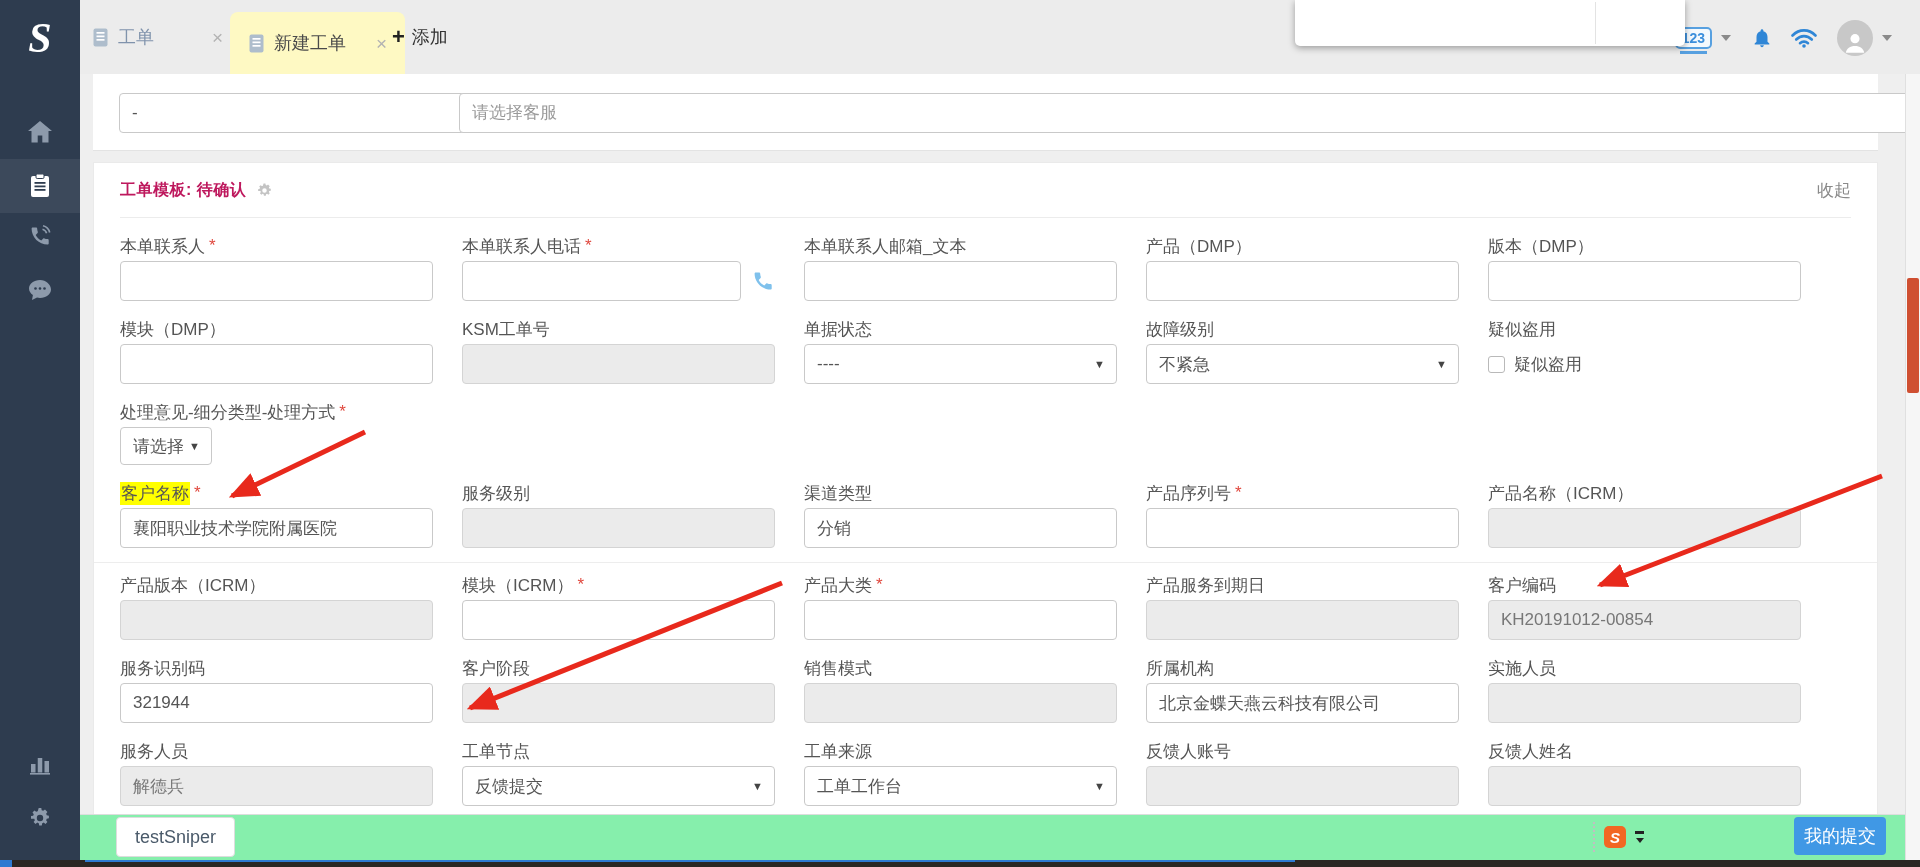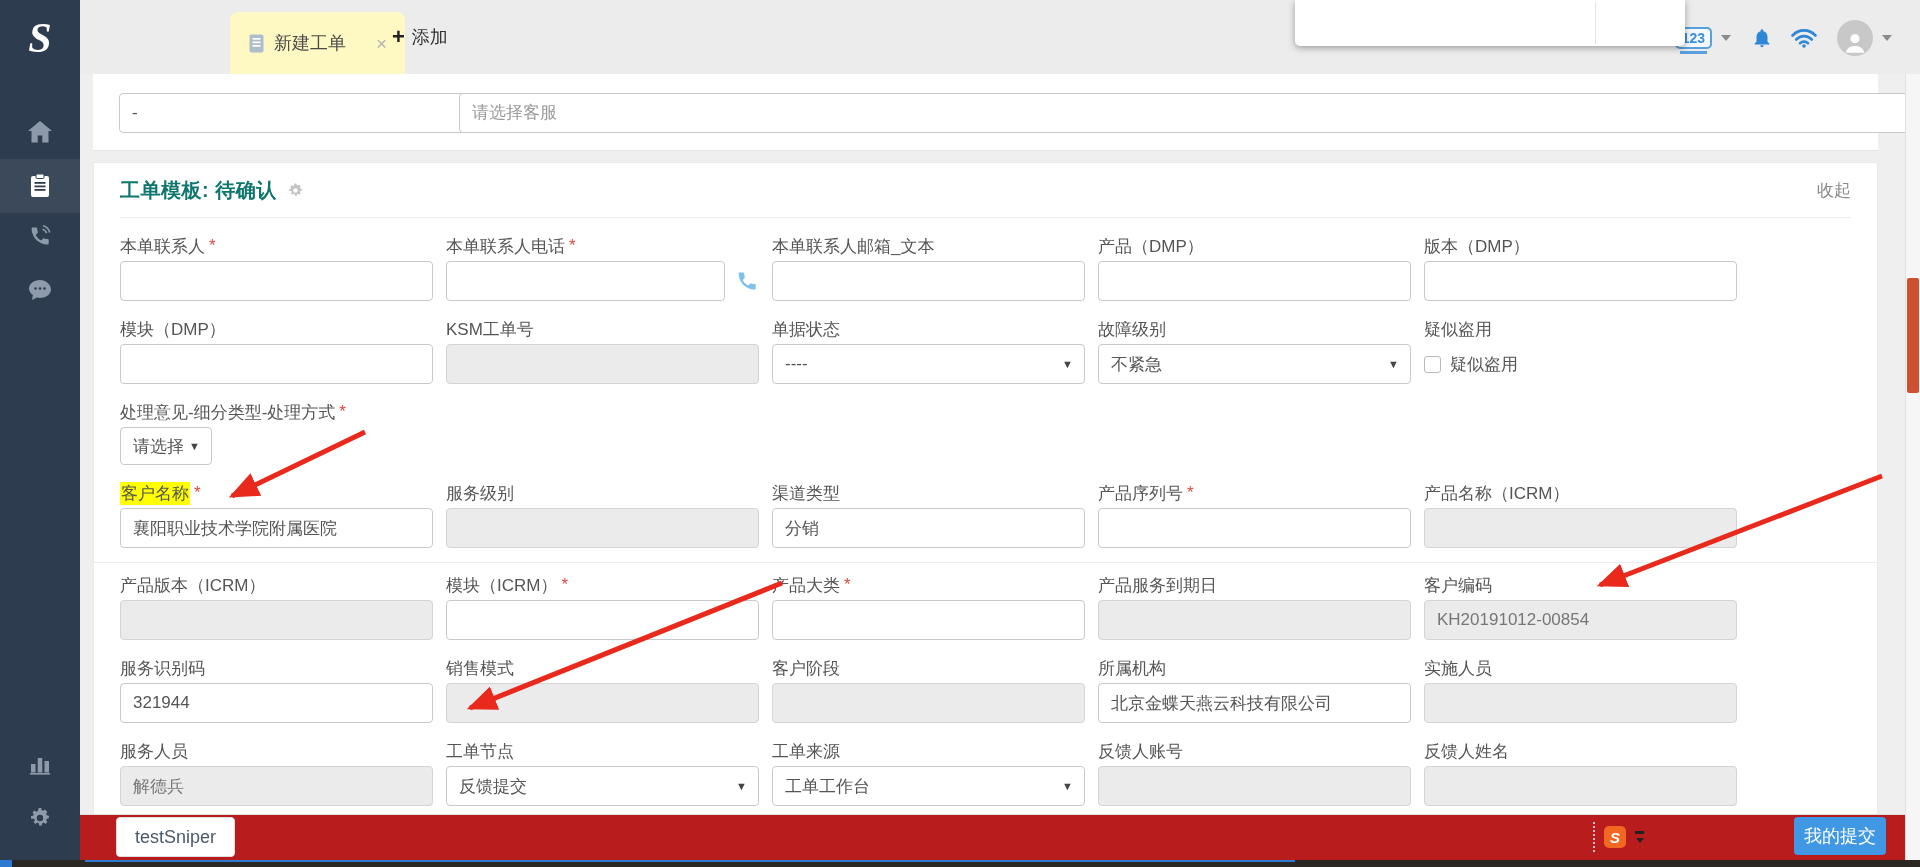--- a/index.html
+++ b/index.html
@@ -37,43 +37,43 @@
   .popup-divider{position:absolute;left:300px;top:2px;bottom:2px;width:1px;background:#e3e3e3}
 
   
   .main{position:absolute;left:80px;top:74px;right:14px;bottom:7px;background:#efefef;overflow:hidden}
   .pre-card{position:absolute;left:13px;right:28px;top:0;height:76px;background:#fff;border-bottom:1px solid #e3e3e3}
   .pre-select{position:absolute;left:26px;top:19px;width:313px}
   .pre-input{position:absolute;left:366px;top:19px;width:319px}
 
   .card{position:absolute;left:13px;right:28px;top:88px;bottom:45px;background:#fff;padding:0 26px;box-sizing:border-box;overflow:hidden;border:1px solid #eaeaea;border-bottom:none}
   .card-head{height:54px;display:flex;align-items:center;border-bottom:1px solid #ececec}
-  .card-title{font-size:20px;font-weight:bold;color:#0f766e;letter-spacing:.5px}
+  .card-title{font-size:16px;font-weight:bold;color:#be185d;letter-spacing:.5px}
   .gear-small{margin-left:10px;color:#c4c4c4;display:flex}
   .collapse{margin-left:auto;color:#8a8a8a;font-size:17px;cursor:pointer}
 
-  .frow{display:grid;grid-template-columns:repeat(5,313px);column-gap:13px;margin-top:17px}
+  .frow{display:grid;grid-template-columns:repeat(5,313px);column-gap:29px;margin-top:17px}
   .lbl{font-size:17px;color:#555;height:22px;display:flex;align-items:center;margin-bottom:4px;white-space:nowrap}
   .req{color:#e0483e;margin-left:4px}
   .hl{background:#ffff00;padding:0 1px}
   .inp,.sel{width:100%;height:40px;box-sizing:border-box;border:1px solid #c9c9c9;border-radius:4px;background:#fff;font-size:17px;color:#555;padding:0 12px;font-family:inherit;outline:none}
   .inp::placeholder{color:#9a9a9a}
   .inp.dis{background:#ebebeb;border-color:#d4d4d4;color:#777}
   .sel{position:relative;display:flex;align-items:center;cursor:pointer}
   .sel::after{content:"▼";position:absolute;right:11px;font-size:11px;color:#444}
   .sel-small{width:92px;height:38px}
   .with-icon{display:flex;align-items:center;gap:10px}
   .with-icon .inp{flex:1;min-width:0}
   .phone-glyph{flex:none;display:flex;color:#7fc1ec;cursor:pointer}
   .chkrow{height:40px;display:flex;align-items:center;gap:9px;color:#555;font-size:17px}
   .cb{width:17px;height:17px;border:1px solid #b9b9b9;border-radius:3px;background:#fff;box-sizing:border-box;cursor:pointer}
   .row-divider{height:1px;background:#ededed;margin:14px -26px -6px -26px}
 
   
-  .bottom-bar{position:absolute;left:0;right:0;bottom:0;height:45px;background:#b91c1c;border-top:1px solid #ddd}
+  .bottom-bar{position:absolute;left:0;right:0;bottom:0;height:45px;background:#86efac;border-top:1px solid #ddd}
   .watermark{position:absolute;left:36px;top:2px;height:38px;line-height:38px;padding:0 18px;border:1px solid #ddd;border-radius:4px;background:#fff;color:#4a5a6a;font-size:18px}
   .snip-cluster{position:absolute;right:262px;top:7px;display:flex;align-items:center;gap:9px}
   .snip-dots{height:30px;border-left:2px dotted #c0c0c0}
   .snip-s{width:22px;height:22px;background:#f26722;border-radius:5px;color:#fff;font-weight:bold;font-style:italic;display:flex;align-items:center;justify-content:center;font-size:15px}
   .snip-ctl{display:flex;flex-direction:column;align-items:center;gap:4px}
   .snip-dash{width:9px;height:3px;background:#222}
   .snip-tri{width:0;height:0;border-left:4px solid transparent;border-right:4px solid transparent;border-top:5px solid #222}
   .submit-btn{position:absolute;right:20px;top:2px;width:92px;height:38px;background:#4098e5;color:#fff;font-size:18px;border:none;border-radius:4px;font-family:inherit;cursor:pointer}
 
   
@@ -133,20 +133,32 @@
         </svg>
     </div>
     <div class="side-item" style="top:791px">
       <svg width="24" height="24" viewBox="0 0 24 24">
           <path fill-rule="evenodd" fill="currentColor" d="M10.7 2h2.6l.4 2.2c.5.1 1 .3 1.5.6l1.8-1.3L19.4 6l-1.3 1.8c.3.5.5 1 .6 1.5l2.2.4v2.6l-2.2.4c-.1.5-.3 1-.6 1.5l1.3 1.8-1.9 1.9-1.8-1.3c-.5.3-1 .5-1.5.6l-.4 2.2h-2.6l-.4-2.2c-.5-.1-1-.3-1.5-.6l-1.8 1.3-1.9-1.9 1.3-1.8c-.3-.5-.5-1-.6-1.5L3 12.7v-2.6l2.2-.4c.1-.5.3-1 .6-1.5L4.5 6.4 6.4 4.5l1.8 1.3c.5-.3 1-.5 1.5-.6zM12 8.8a3.2 3.2 0 1 0 0 6.4 3.2 3.2 0 0 0 0-6.4z"></path>
         </svg>
     </div>
   </div>
 
   <div class="header">
+    <div class="tab tab1">
+      <span class="doc">
+        <svg width="17" height="19" viewBox="0 0 17 19">
+            <rect x="1.5" y="0.5" width="14" height="18" rx="2" fill="#aebdcc"></rect>
+            <rect x="4.5" y="4" width="8" height="1.7" fill="#fff"></rect>
+            <rect x="4.5" y="7.5" width="8" height="1.7" fill="#fff"></rect>
+            <rect x="4.5" y="11" width="8" height="1.7" fill="#fff"></rect>
+          </svg>
+      </span>
+      <span>工单</span>
+      <span class="x"></span>
+    </div>
     <div class="tab tab2">
       <span class="doc">
         <svg width="17" height="19" viewBox="0 0 17 19">
             <rect x="1.5" y="0.5" width="14" height="18" rx="2" fill="#aebdcc"></rect>
             <rect x="4.5" y="4" width="8" height="1.7" fill="#fff"></rect>
             <rect x="4.5" y="7.5" width="8" height="1.7" fill="#fff"></rect>
             <rect x="4.5" y="11" width="8" height="1.7" fill="#fff"></rect>
           </svg>
       </span>
       <span>新建工单</span>
@@ -377,27 +389,27 @@
           </div>
           <div class="frow">
             <div class="fld">
               <div class="lbl">
                 <span>服务识别码</span>
               </div>
               <div class="ctl"><input class="inp" value="321944" style=""></div>
             </div>
             <div class="fld">
               <div class="lbl">
+                <span>客户阶段</span>
+              </div>
+              <div class="ctl"><input class="inp dis" readonly="" style=""></div>
+            </div>
+            <div class="fld">
+              <div class="lbl">
                 <span>销售模式</span>
-              </div>
-              <div class="ctl"><input class="inp dis" readonly="" style=""></div>
-            </div>
-            <div class="fld">
-              <div class="lbl">
-                <span>客户阶段</span>
               </div>
               <div class="ctl"><input class="inp dis" readonly="" style=""></div>
             </div>
             <div class="fld">
               <div class="lbl">
                 <span>所属机构</span>
               </div>
               <div class="ctl"><input class="inp" value="北京金蝶天燕云科技有限公司" style=""></div>
             </div>
             <div class="fld">

